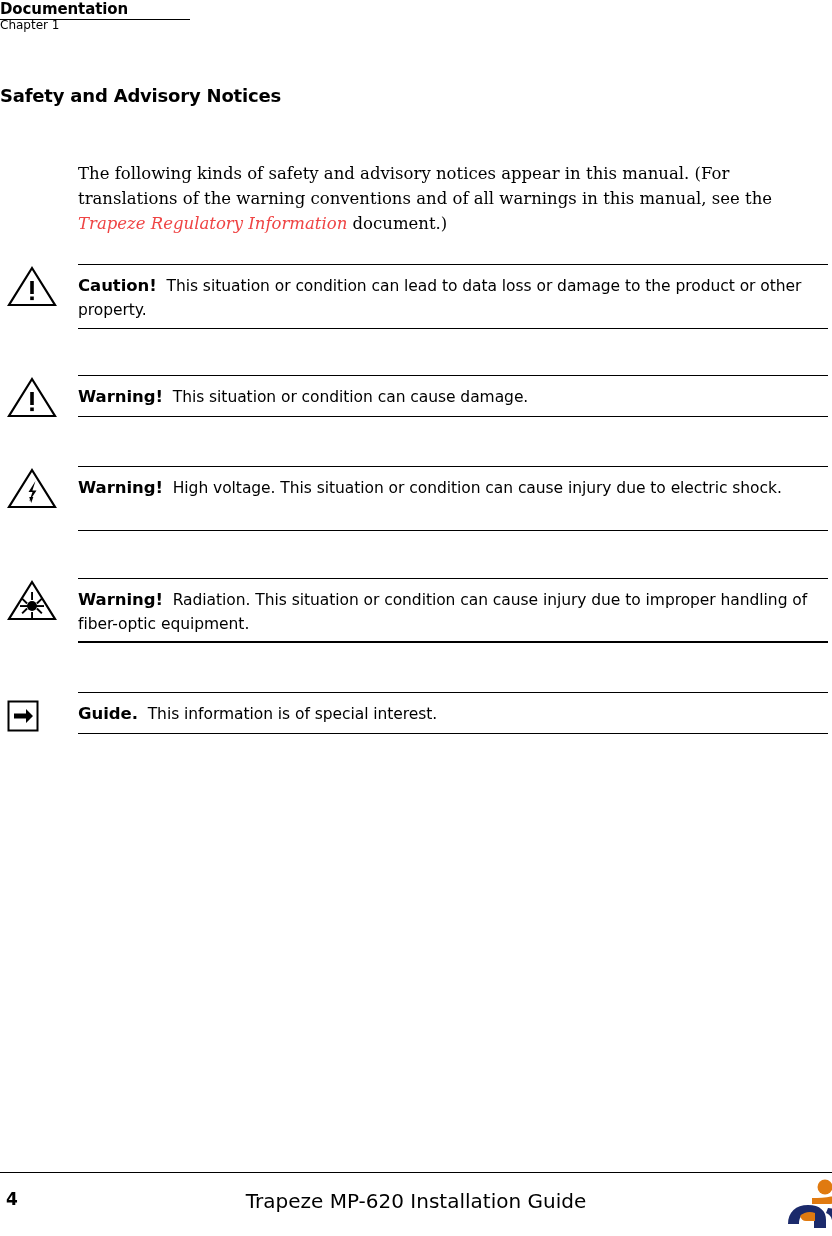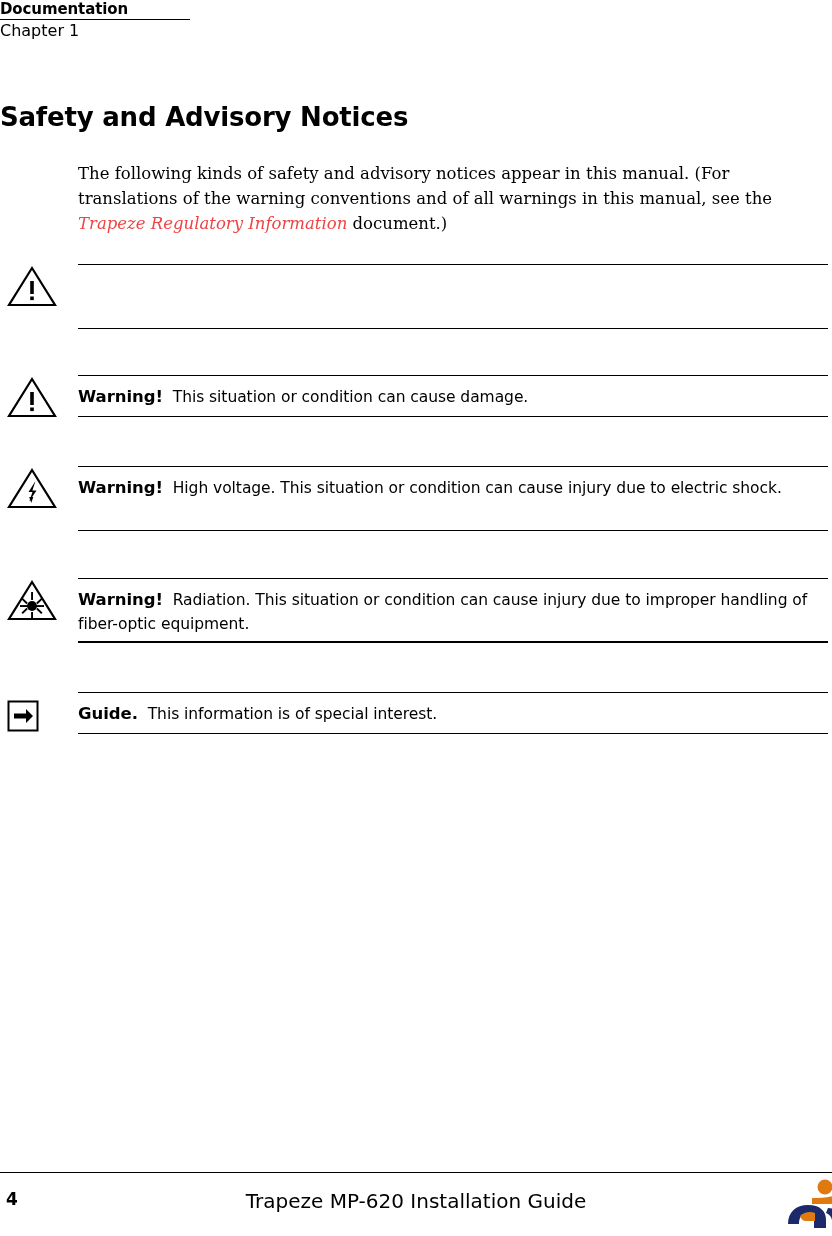--- a/index.html
+++ b/index.html
@@ -37,32 +37,32 @@
     position: absolute;
     left: 0;
     top: 19px;
     width: 190px;
     height: 1px;
     background: #000;
   }
   .header-chapter {
     position: absolute;
     left: 0;
-    top: 22px;
-    font-size: 16px;
+    top: 16px;
+    font-size: 12px;
     line-height: 18px;
     white-space: nowrap;
   }
 
   
   .section-title {
     position: absolute;
     left: 0;
-    top: 84px;
-    font-size: 26px;
+    top: 68px;
+    font-size: 18px;
     font-weight: bold;
     letter-spacing: -0.2px;
     line-height: 32px;
     white-space: nowrap;
   }
 
   
   .intro {
     position: absolute;
     left: 78px;
@@ -180,20 +180,21 @@
 <div class="notice" style="top:264px;">
   <div class="notice-icon">
     <svg width="52" height="44" viewBox="0 0 52 44">
       <polygon points="26,4 49,41 3,41" fill="none" stroke="#000" stroke-width="2.2" stroke-linejoin="miter"></polygon>
       <rect x="24.2" y="17" width="3.6" height="13" fill="#000"></rect>
       <rect x="24.2" y="32.5" width="3.6" height="3.6" fill="#000"></rect>
     </svg>
   </div>
   <div class="notice-body" style="height:70px;">
     <div class="rule-top" style="top:0;"></div>
+    <div class="notice-text"><span class="notice-label">Caution!</span>&nbsp; <span>This situation or condition can lead to data loss or damage to the product or other property.</span></div>
     <div class="rule-bottom" style="top:64px;"></div>
   </div>
 </div>
 
 <div class="notice" style="top:375px;">
   <div class="notice-icon">
     <svg width="52" height="44" viewBox="0 0 52 44">
       <polygon points="26,4 49,41 3,41" fill="none" stroke="#000" stroke-width="2.2" stroke-linejoin="miter"></polygon>
       <rect x="24.2" y="17" width="3.6" height="13" fill="#000"></rect>
       <rect x="24.2" y="32.5" width="3.6" height="3.6" fill="#000"></rect>

